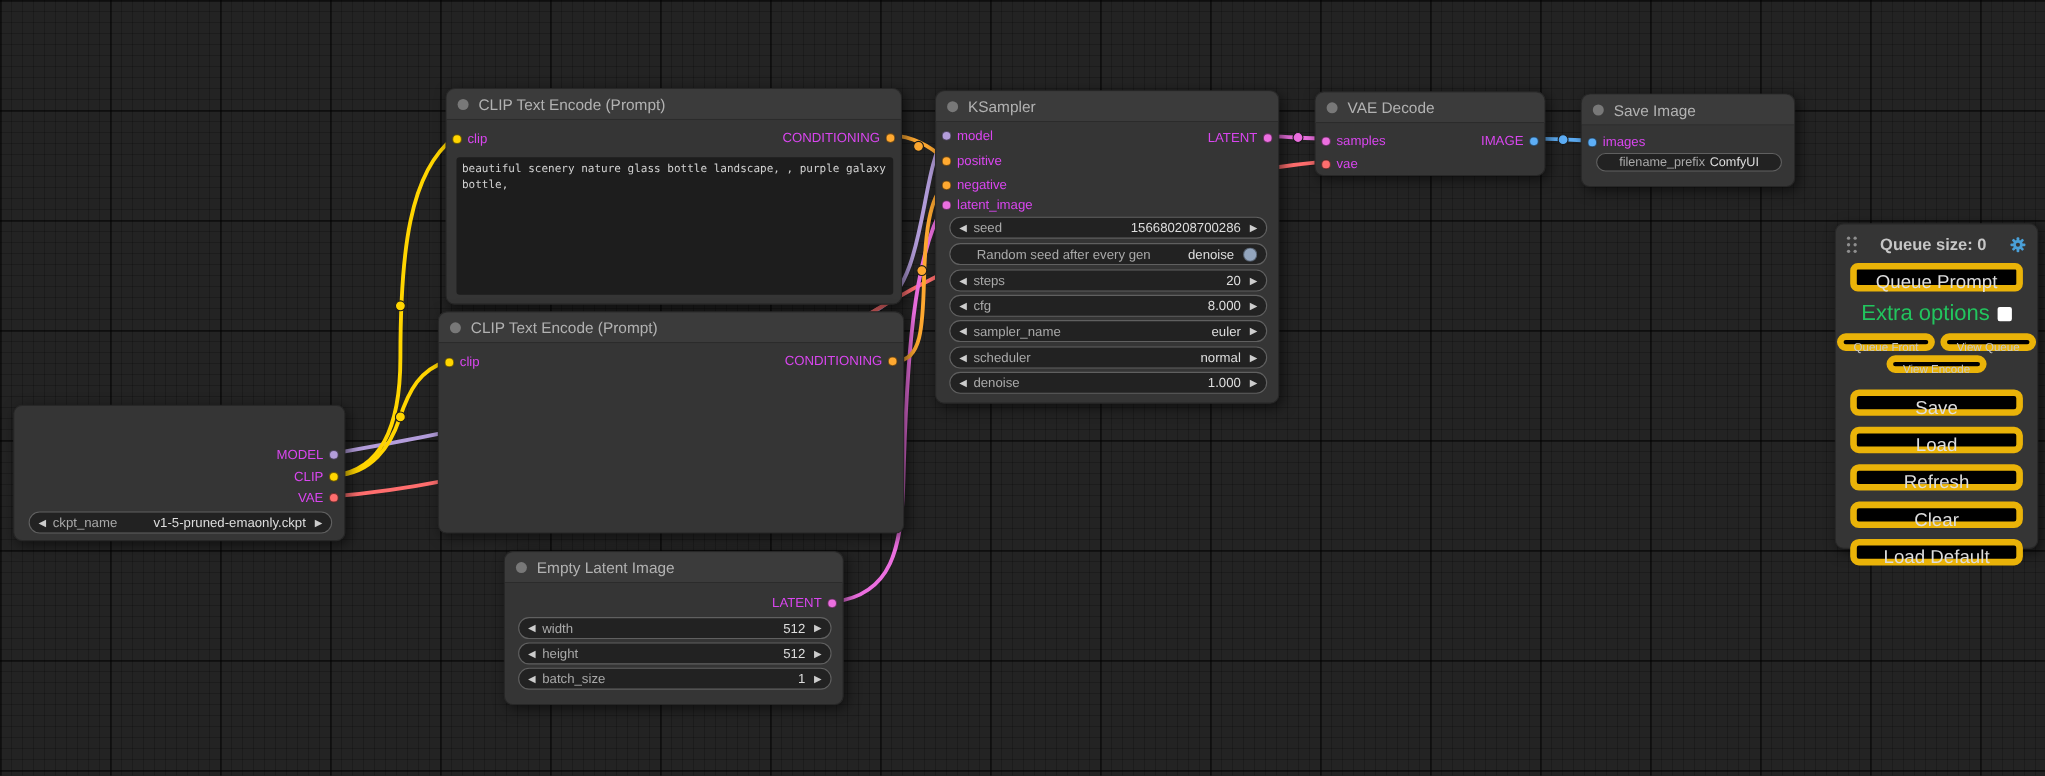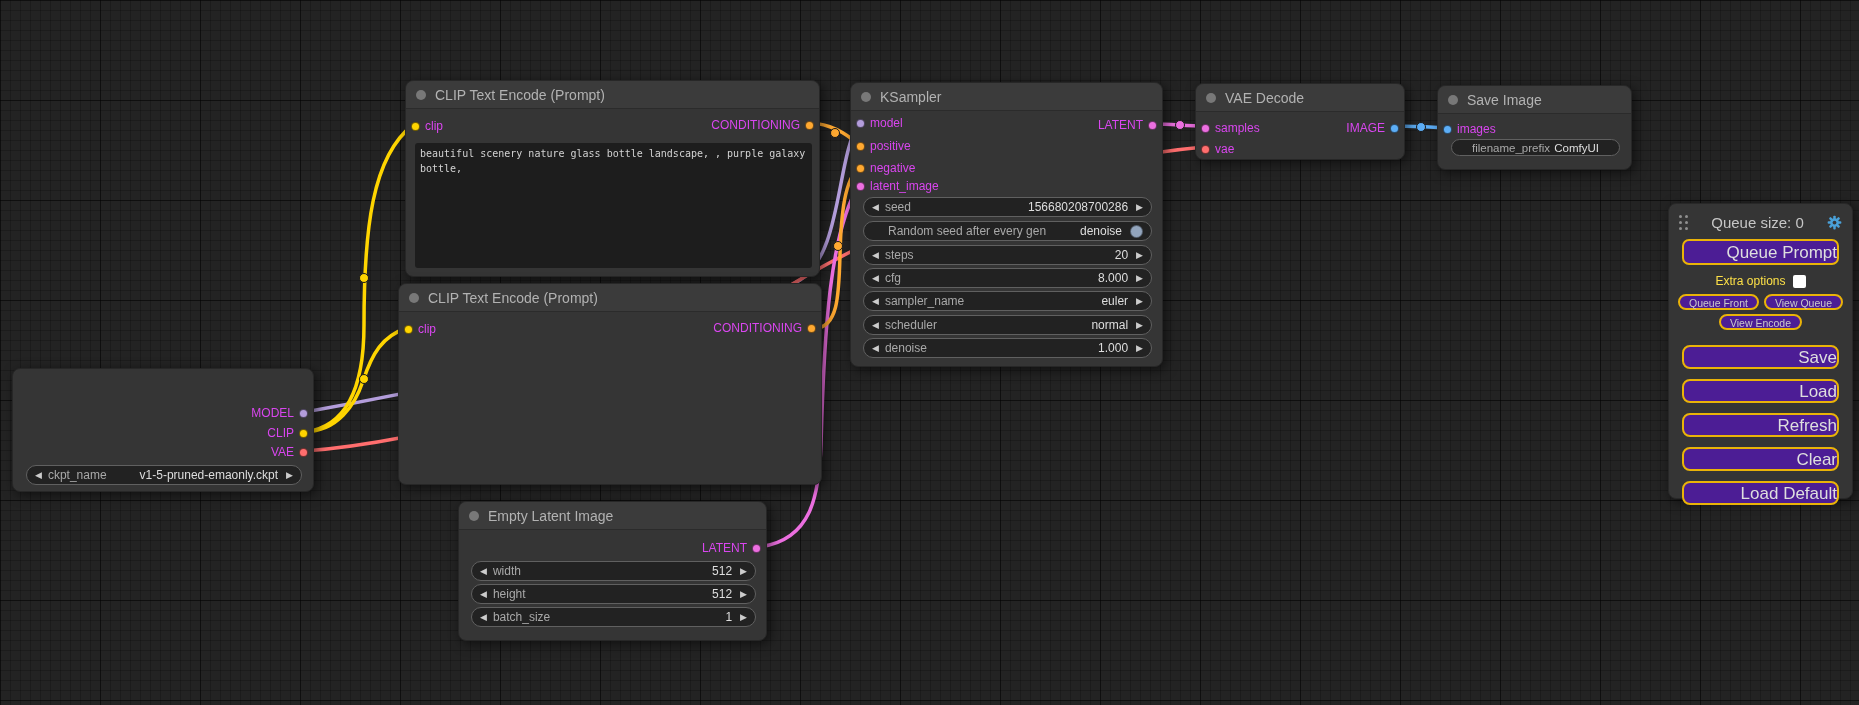--- a/index.html
+++ b/index.html
@@ -48,30 +48,30 @@
     font-family:"DejaVu Sans Mono", monospace; font-size:10px; line-height:1.45;
     padding:4px 5px; white-space:pre-wrap; word-break:break-word; overflow:hidden;
   }
   .toggle-circle { width:13px; height:13px; border-radius:50%; margin-left:8px; border:1px solid rgba(0,0,0,.4); }
   
   #queue-panel {
     position:absolute; left:1668px; top:203px; width:185px; height:296px;
     background:#353535; border:1px solid #282828; border-radius:8px;
     box-shadow:3px 3px 12px rgba(0,0,0,.55); z-index:3; color:#cccccc;
   }
-  .q-header { margin-top:9px; height:18px; display:flex; align-items:center; padding:0 10px; }
+  .q-header { margin-top:9px; height:18px; display:flex; align-items:center; padding:0 10px;font-weight:bold; }
   .drag-dots { display:grid; grid-template-columns:3px 3px; grid-gap:3px; }
   .drag-dots i { width:3px; height:3px; border-radius:50%; background:#8f8f8f; }
   .q-title { flex:1; text-align:center; font-size:15px; color:#c6c6c6; }
   .btn {
-    background:#4c1d95; border:2px solid #eab308; border-radius:8px;
-    color:#dedede; text-align:right; cursor:default;
+    background:#000000; border:6px solid #eab308; border-radius:8px;
+    color:#dedede; text-align:center; cursor:default;
   }
   .btn-queue { margin:8px 13px 0; height:26px; font-size:17px; line-height:24px; border-radius:7px; }
-  .q-extra { margin-top:9px; display:flex; align-items:center; justify-content:center; gap:7px; font-size:12px; color:#fde047; }
+  .q-extra { margin-top:9px; display:flex; align-items:center; justify-content:center; gap:7px; font-size:20px; color:#22c55e; }
   .checkbox { width:13px; height:13px; background:#ffffff; border-radius:2px; }
   .q-small-row { margin-top:6px; display:flex; justify-content:center; gap:5px; }
   .btn-small { height:16px; font-size:10.5px; line-height:14px; border-radius:8px; padding:0 9px; color:#c9c9c9; }
   .q-actions { margin-top:15px; }
   .q-actions .btn { display:block; margin:0 13px 10px; height:24px; font-size:17px; line-height:22px; }
 </style>
 </head>
 <body>
 
 <svg id="links" width="1859" height="705">

